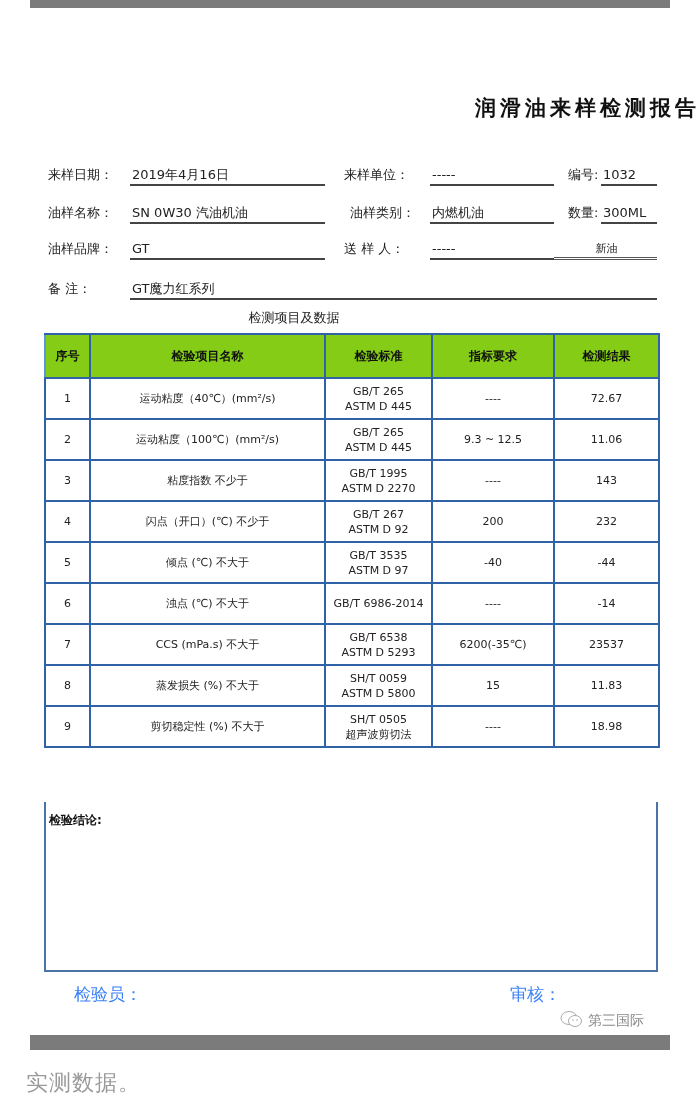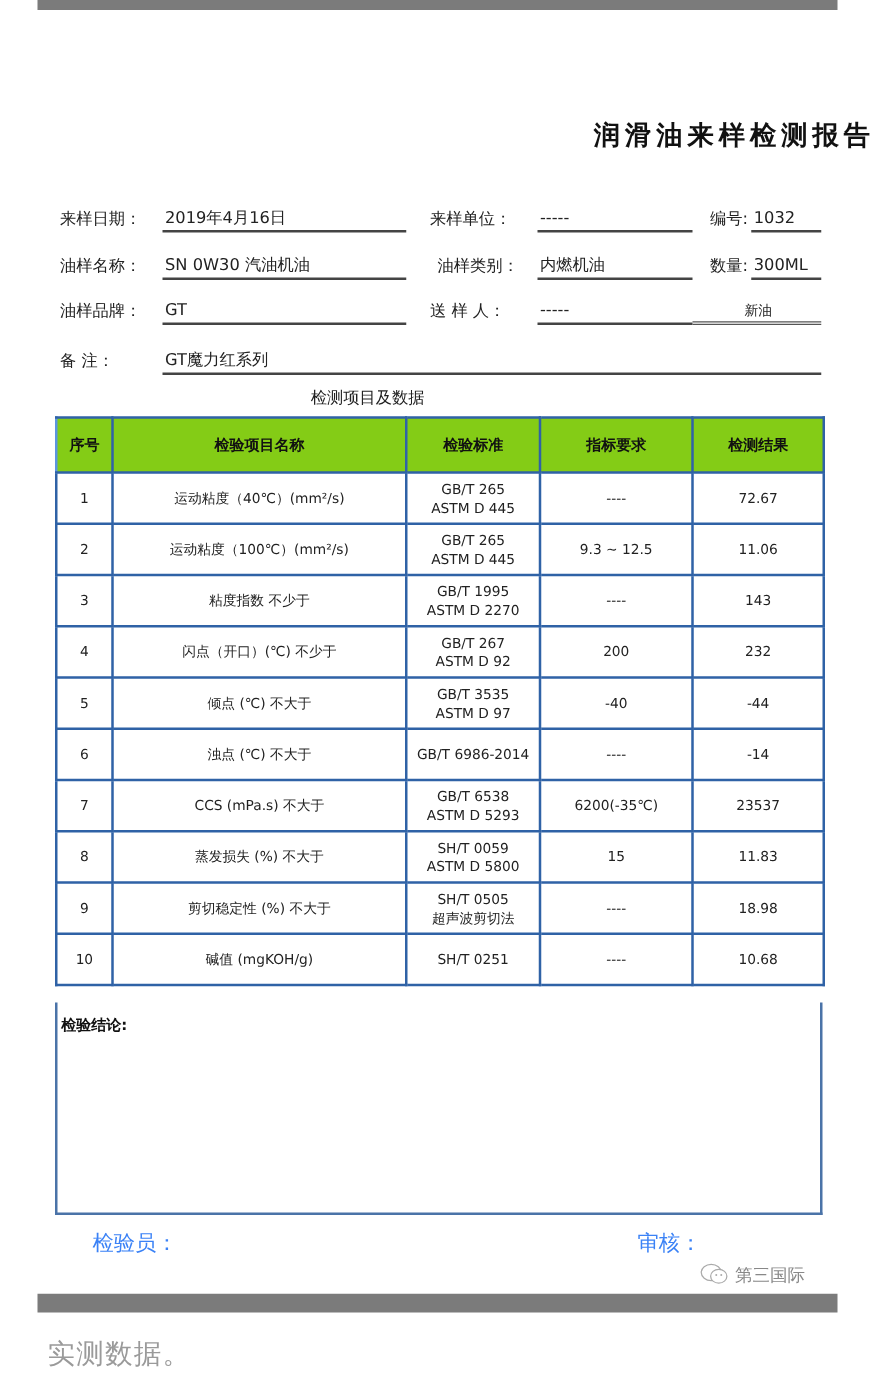--- a/index.html
+++ b/index.html
@@ -26,21 +26,21 @@
     background: #84cc16; color: #111; font-size: 12px; font-weight: bold; height: 40px;
     border: 2px solid #2f62a6; border-left-color: #5b95e0;
   }
   table.data td {
     border: 2px solid #2f62a6; font-size: 11px; text-align: center; height: 39px; padding: 0; line-height: 15px; color: #222;
   }
   .concl { position: absolute; top: 802px; left: 44px; width: 614px; height: 170px; border: 2px solid #4a73a8; box-sizing: border-box; border-top: none; }
   .concl-label { position: absolute; top: 10px; left: 3px; font-size: 12px; font-weight: bold; color: #111; text-align: center; }
   .sig { position: absolute; top: 983px; font-size: 17px; color: #3b82f6; }
   .watermark { position: absolute; top: 1010px; left: 560px; font-size: 14px; color: #888; display: flex; align-items: center; gap: 4px; }
-  .caption { position: absolute; top: 1068px; left: 38px; font-size: 22px; color: #9a9a9a; letter-spacing: 1px; }
+  .caption { position: absolute; top: 1068px; left: 26px; font-size: 22px; color: #9a9a9a; letter-spacing: 1px; }
 </style>
 </head>
 <body>
 
 <div class="bar top"></div>
 
 <div class="title">润滑油来样检测报告</div>
 
 <span class="lbl" style="top:166px;left:48px;">来样日期：</span>
 <div class="val" style="top:166px;left:130px;width:195px;">2019年4月16日</div>
@@ -166,29 +166,20 @@
       </tr>
     <tr>
         <td>9</td>
         <td>剪切稳定性 (%) 不大于</td>
         <td>
           <div>SH/T 0505</div>
           <div>超声波剪切法</div>
         </td>
         <td>----</td>
         <td>18.98</td>
-      </tr>
-    <tr>
-        <td>10</td>
-        <td>碱值 (mgKOH/g)</td>
-        <td>
-          <div>SH/T 0251</div>
-        </td>
-        <td>----</td>
-        <td>10.68</td>
       </tr>
   </tbody>
 </table>
 
 <div class="concl">
   <span class="concl-label">检验结论:</span>
 </div>
 
 <span class="sig" style="left:74px;">检验员：</span>
 <span class="sig" style="left:510px;">审核：</span>

